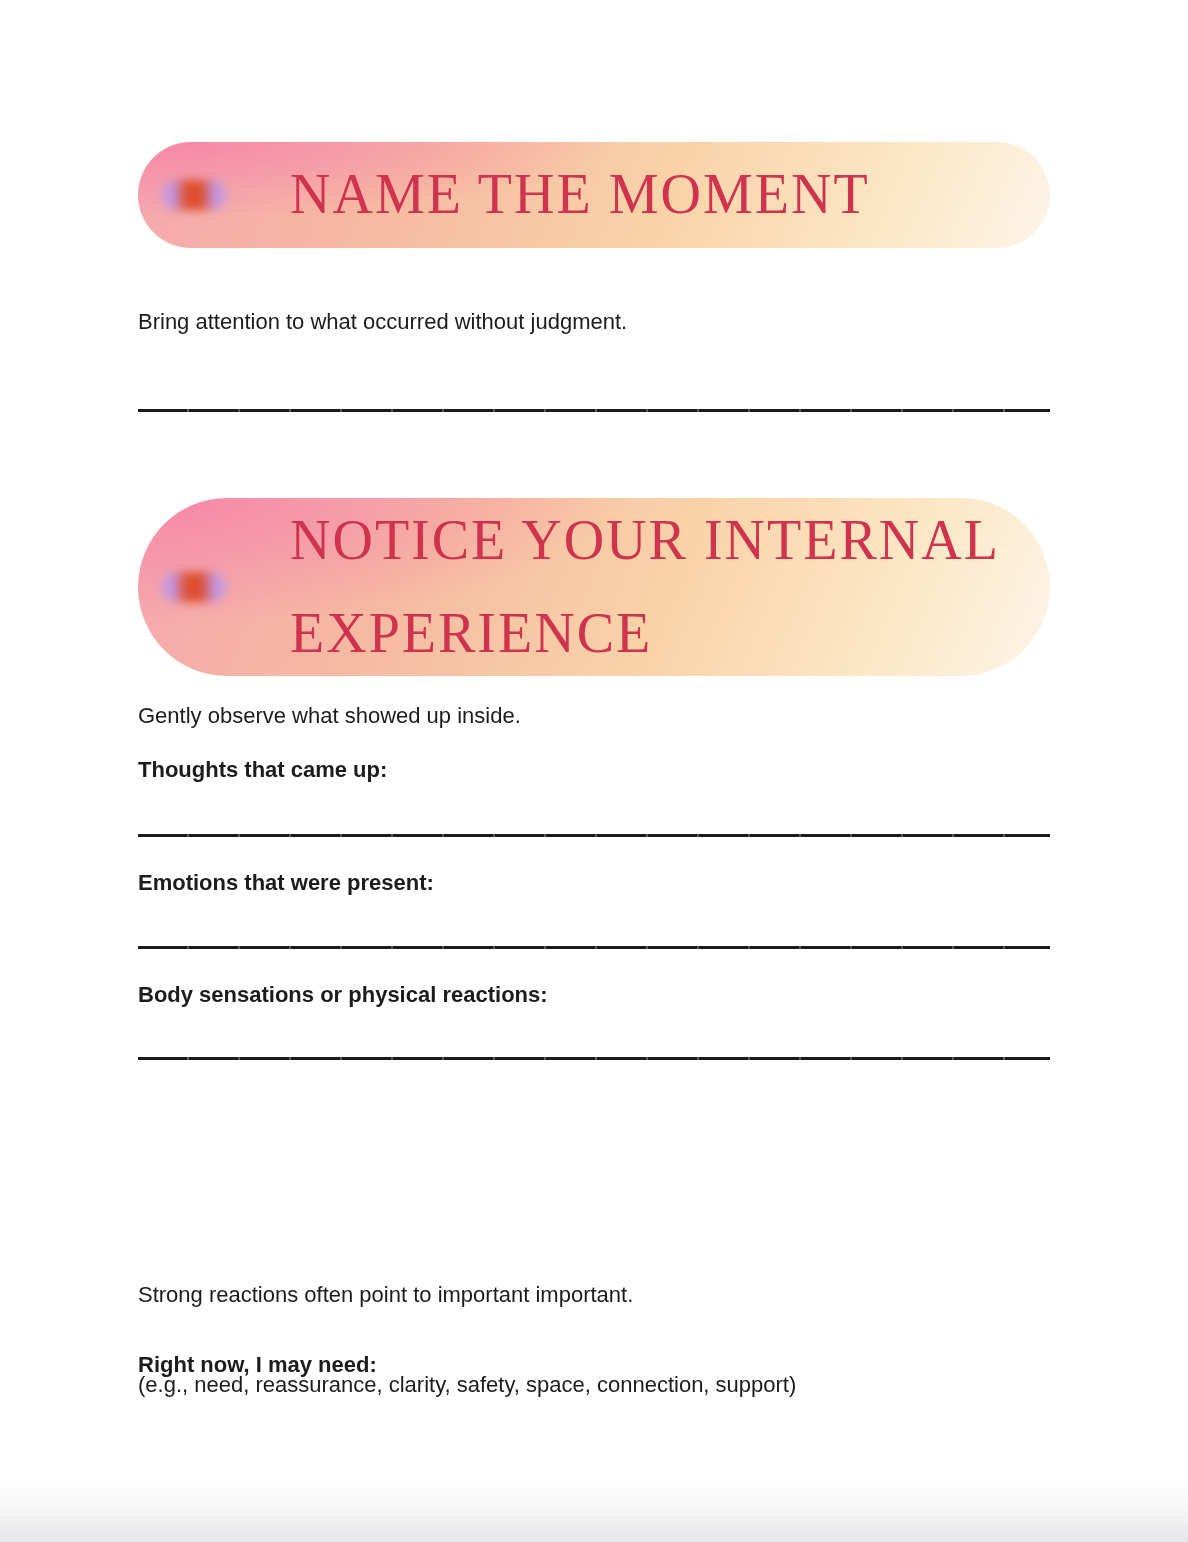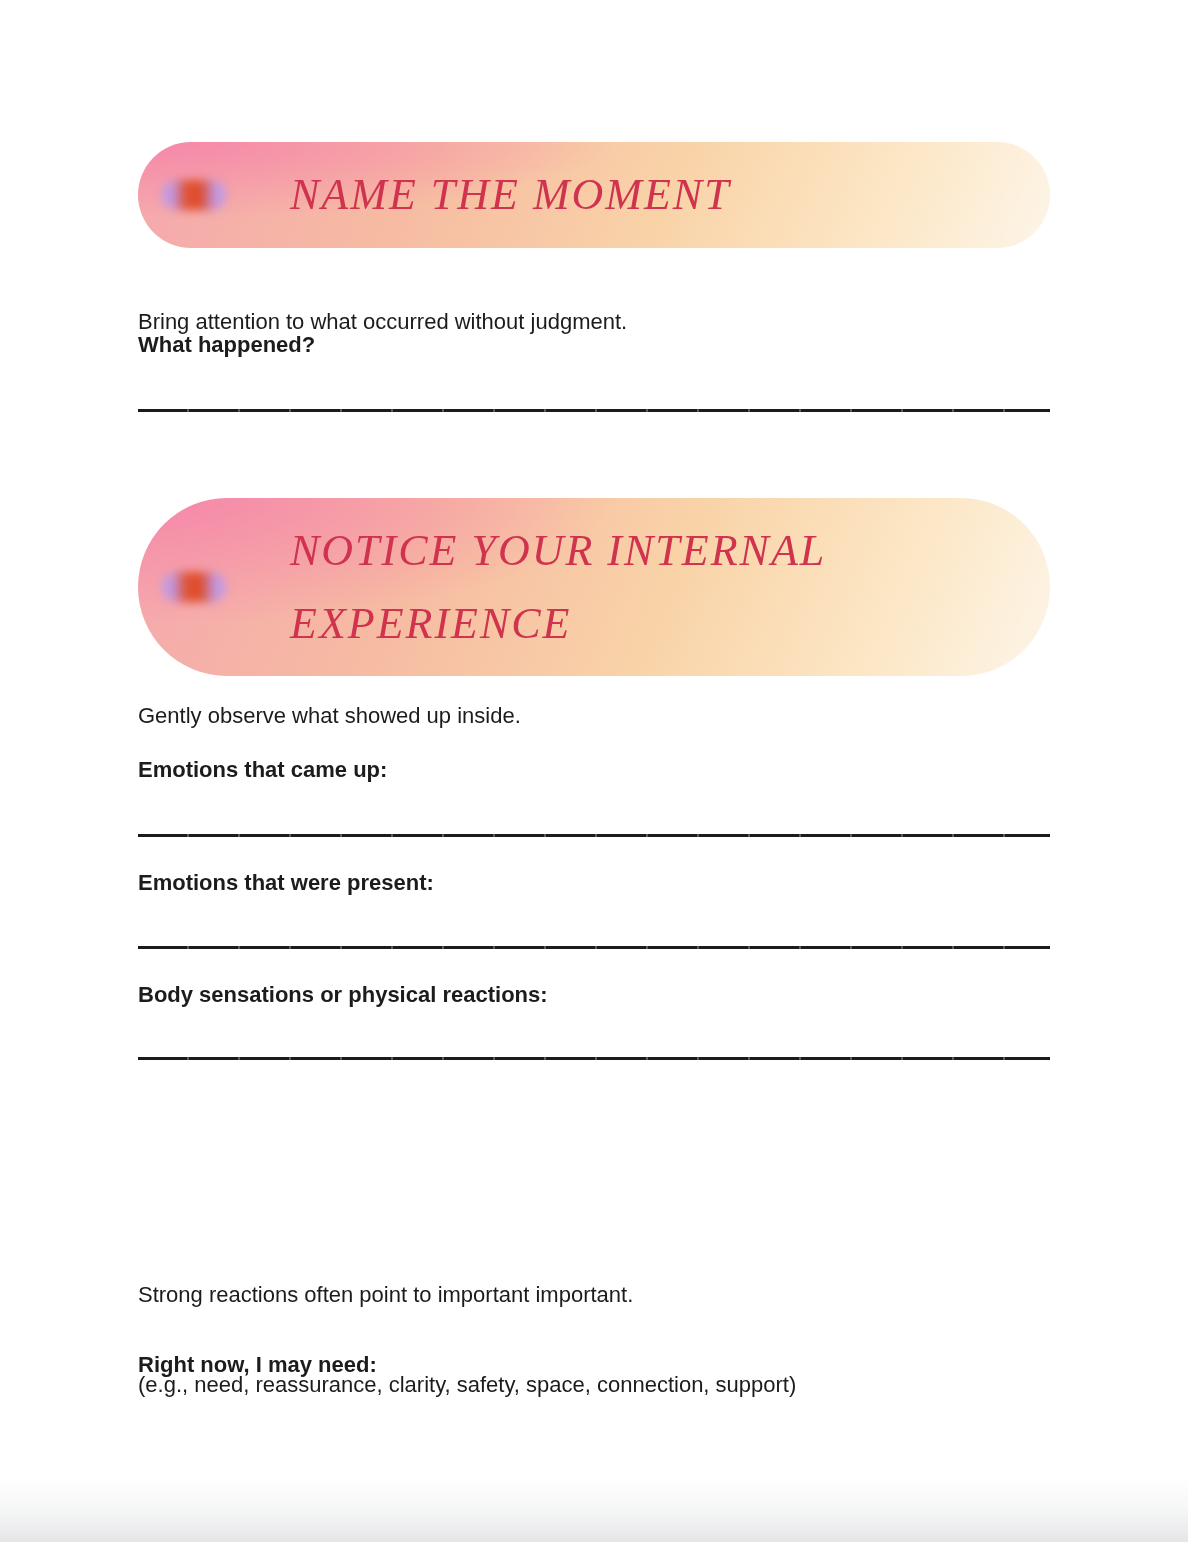--- a/index.html
+++ b/index.html
@@ -26,25 +26,24 @@
       radial-gradient(120% 170% at 2% 0%, rgba(246,130,168,0.85) 0%, rgba(246,130,168,0) 42%),
       linear-gradient(113deg, #f5a7ae 0%, #f6bba2 30%, #f9d3a8 58%, #fce6c4 80%, #fdf5e8 100%);
   }
   .pill-1 { top: 142px; height: 106px; }
   .pill-2 { top: 498px; height: 178px; }
   .pill-3 { top: 1148px; height: 110px; }
   .pill-title {
     margin: 0;
     font-family: "Liberation Serif", serif;
     font-weight: 400;
-    font-size: 44px;
+    font-size: 56px;
     line-height: 1.667;
     letter-spacing: 2px;
     color: #d0334e;
-    font-style: italic;
   }
   .blob {
     position: absolute;
     left: 24px;
     top: 50%;
     transform: translateY(-50%);
     width: 64px;
     height: 30px;
     border-radius: 999px;
     background: linear-gradient(90deg,
@@ -102,29 +101,28 @@
 </head>
 <body>
 
 <div class="page">
 
   <div class="abs pill pill-1">
     <span class="blob"></span>
     <h2 class="pill-title">NAME THE MOMENT</h2>
   </div>
   <p class="abs body-text intro-1">Bring attention to what occurred without judgment.</p>
-  <p class="abs field-label label-1">What happened?</p>
   <div class="abs write-line line-1"></div>
 
   <div class="abs pill pill-2">
     <span class="blob"></span>
     <h2 class="pill-title">NOTICE YOUR INTERNAL EXPERIENCE</h2>
   </div>
   <p class="abs body-text intro-2">Gently observe what showed up inside.</p>
-  <p class="abs field-label label-2">Emotions that came up:</p>
+  <p class="abs field-label label-2">Thoughts that came up:</p>
   <div class="abs write-line line-2"></div>
   <p class="abs field-label label-3">Emotions that were present:</p>
   <div class="abs write-line line-3"></div>
   <p class="abs field-label label-4">Body sensations or physical reactions:</p>
   <div class="abs write-line line-4"></div>
 
   <p class="abs body-text intro-3">Strong reactions often point to important important.</p>
   <p class="abs field-label label-5">Right now, I may need:</p>
   <p class="abs hint-text hint-1">(e.g., need, reassurance, clarity, safety, space, connection, support)</p>
 

